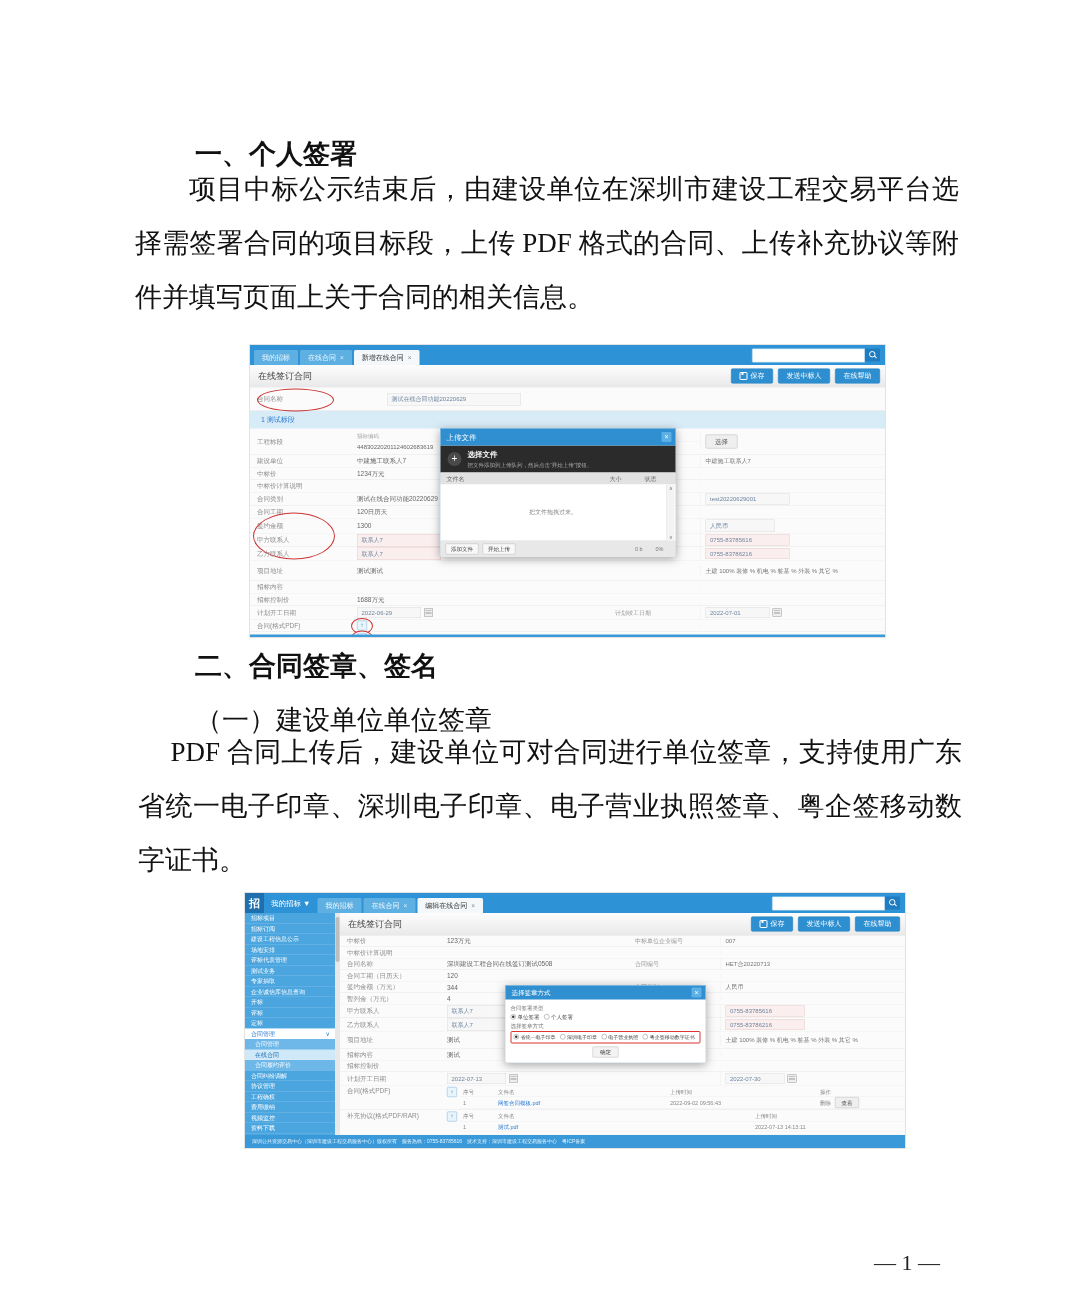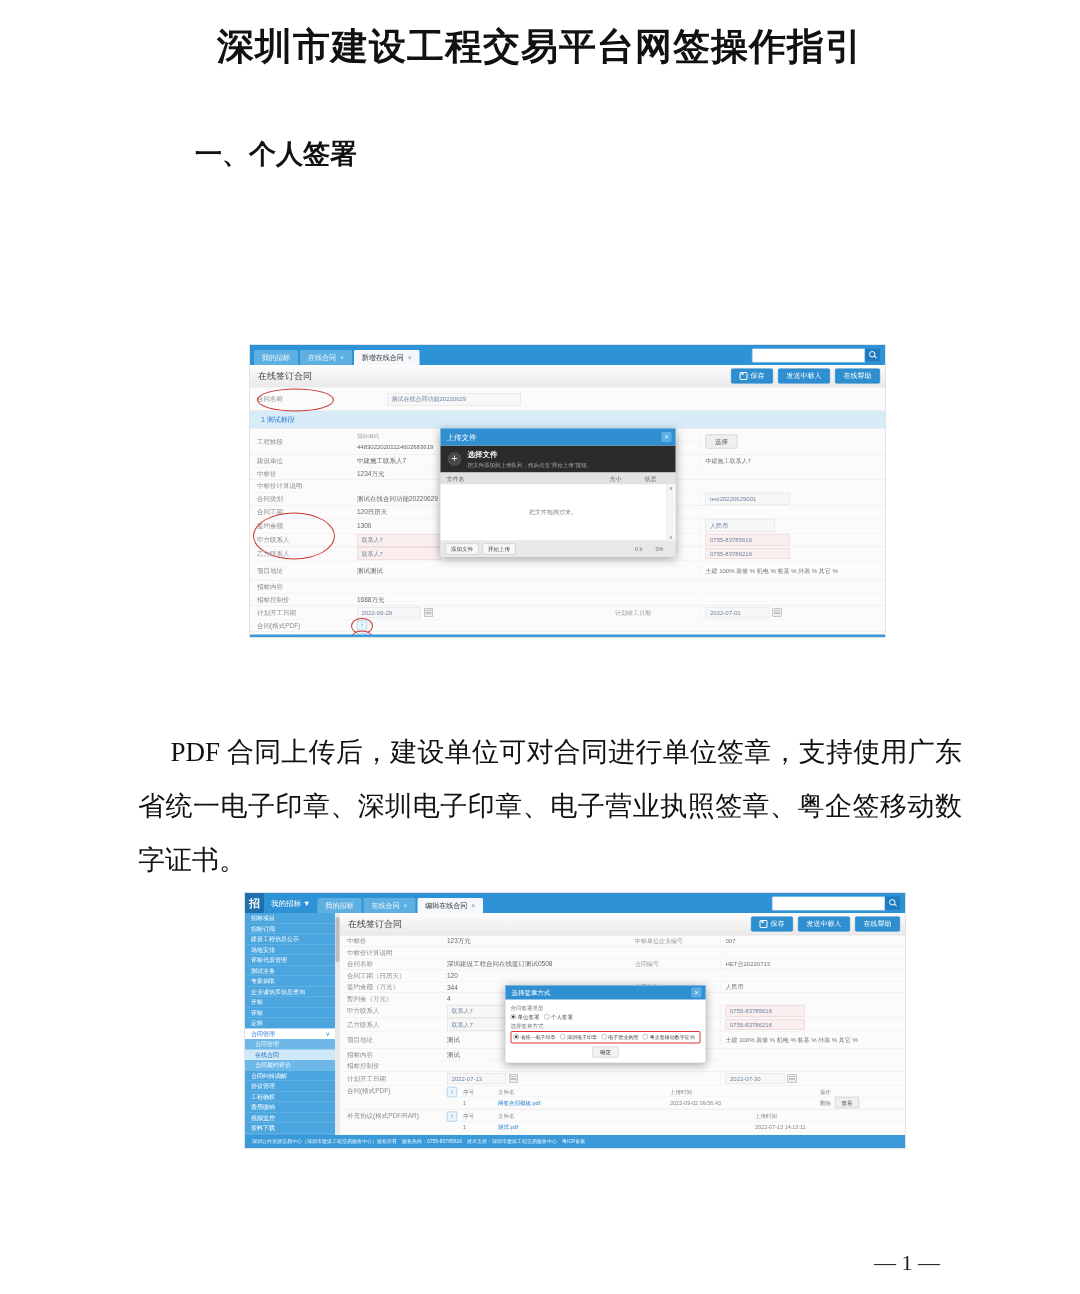--- a/index.html
+++ b/index.html
@@ -118,23 +118,23 @@
   .okbtn{display:block;margin:6px auto 2px;height:22px;padding:0 14px;background:#f3f3f3;border:1px solid #bbb;
          border-radius:2px;font-size:11px;color:#444;font-family:"Liberation Sans",sans-serif;}
   .foot2{position:absolute;left:0;right:0;bottom:0;height:26px;background:#3a9ad9;color:#e8f5ff;font-size:10px;
          line-height:26px;padding-left:14px;white-space:nowrap;overflow:hidden;}
 </style>
 </head>
 <body>
 
 <div id="page">
 
-  <div class="doc-title">深圳市建设工程交易平台网签操作指引</div>
 
   <div class="h1" style="top:136px">一、个人签署</div>
+  <p class="para" style="top:162px;text-indent:2em;margin:0">项目中标公示结束后，由建设单位在深圳市建设工程交易平台选择需签署合同的项目标段，上传 PDF 格式的合同、上传补充协议等附件并填写页面上关于合同的相关信息。</p>
 
   <div class="shot" style="left:250px;top:345px;width:635px;height:292px">
     <div class="shot-scale" style="width:1270px;height:584px">
 
       <div class="topbar">
         <div class="tab" style="margin-left:8px">我的招标</div>
         <div class="tab"><span>在线合同</span><span class="tx">×</span></div>
         <div class="tab active"><span>新增在线合同</span><span class="tx">×</span></div>
         <div class="search">
           <input style="">
@@ -310,20 +310,22 @@
               <span>0 b</span>
               <span>0%</span>
             </span>
         </div>
       </div>
 
       <div class="blue-bottom"></div>
     </div>
   </div>
 
+  <div class="h1" style="top:648px">二、合同签章、签名</div>
+  <div class="h2" style="top:702px">（一）建设单位单位签章</div>
   <p class="para" style="top:722px;text-indent:1.2em;margin:3px">PDF 合同上传后，建设单位可对合同进行单位签章，支持使用广东省统一电子印章、深圳电子印章、电子营业执照签章、粤企签移动数字证书。</p>
 
   <div class="shot" style="left:245px;top:893px;width:660px;height:255px">
     <div class="shot-scale" style="width:1320px;height:510px">
 
       <div class="topbar">
         <div class="logo">招</div>
         <div class="topmenu">我的招标 ▼</div>
         <div class="tab">我的招标</div>
         <div class="tab"><span>在线合同</span><span class="tx">×</span></div>

